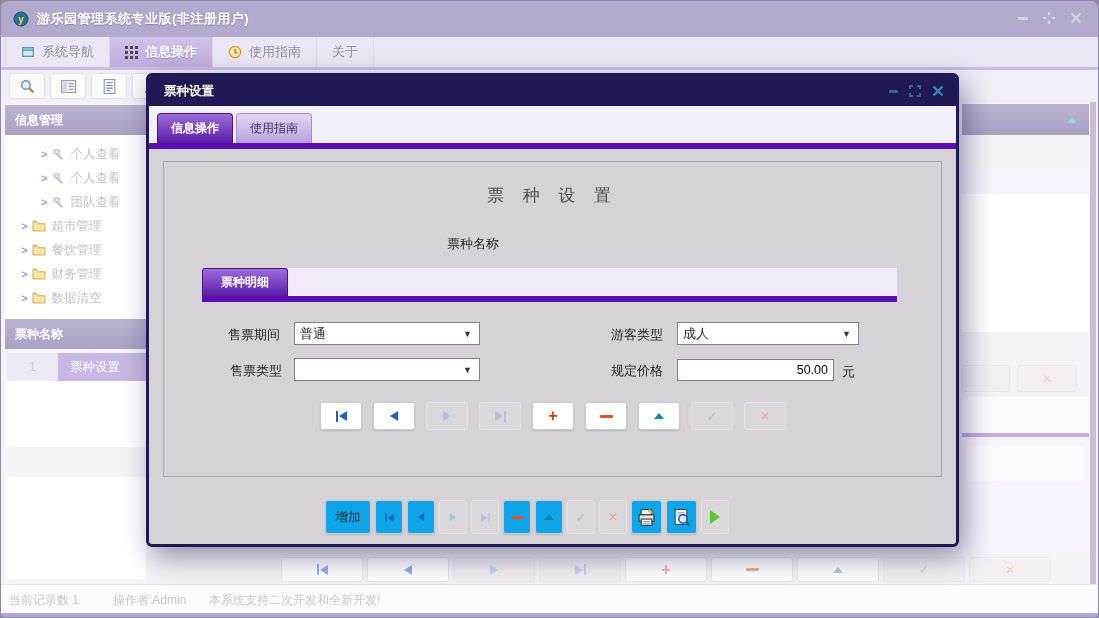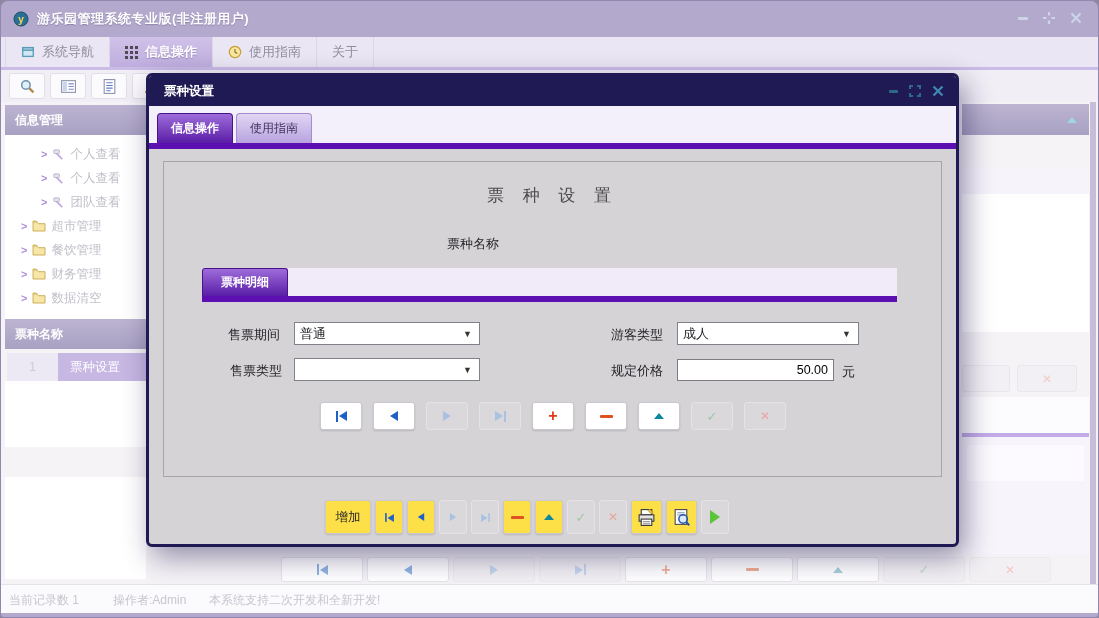--- a/index.html
+++ b/index.html
@@ -68,21 +68,21 @@
           border-radius:3px 3px 0 0;border:1px solid #47128c;border-bottom:none;}
   .detbar{position:absolute;left:38px;top:134px;width:695px;height:6px;background:#5c10b2;}
   .combo{position:absolute;height:23px;background:#fff;border:1px solid #82808a;display:flex;align-items:center;
          font-size:13px;color:#1d1d22;padding-left:5px;}
   .combo .carr{margin-left:auto;padding-right:7px;font-size:9px;color:#333;}
   .dnav{position:absolute;left:156px;top:240px;display:flex;gap:11px;}
   .nbtn{width:42px;height:28px;border-radius:3px;display:flex;align-items:center;justify-content:center;
         background:#fff;border:1px solid #cbc9cf;box-shadow:0 1px 2px rgba(0,0,0,.14);}
   .nbtn.dis{background:#dad8db;border-color:#e5e3e7;box-shadow:none;}
   .brow{position:absolute;left:176px;top:351px;display:flex;gap:4px;align-items:center;}
-  .bbtn{height:34px;background:#fde047;border:1px solid #cbc9cf;border-radius:3px;display:flex;
+  .bbtn{height:34px;background:#0ea5e9;border:1px solid #cbc9cf;border-radius:3px;display:flex;
         align-items:center;justify-content:center;box-shadow:0 1px 2px rgba(0,0,0,.14);}
   .bbtn.dis{background:#dad8db;border-color:#e5e3e7;box-shadow:none;}
   .addlbl{font-size:12.5px;color:#26262a;}
   
   .ic{display:flex;align-items:center;justify-content:center;gap:1px;}
   .tl{width:0;height:0;border-top:5px solid transparent;border-bottom:5px solid transparent;border-right:8px solid currentColor;}
   .tr{width:0;height:0;border-top:5px solid transparent;border-bottom:5px solid transparent;border-left:8px solid currentColor;}
   .tus{width:0;height:0;border-left:5px solid transparent;border-right:5px solid transparent;border-bottom:6px solid currentColor;}
   .vb{width:2px;height:11px;background:currentColor;}
   .pl{font-size:16px;font-weight:bold;line-height:12px;}

